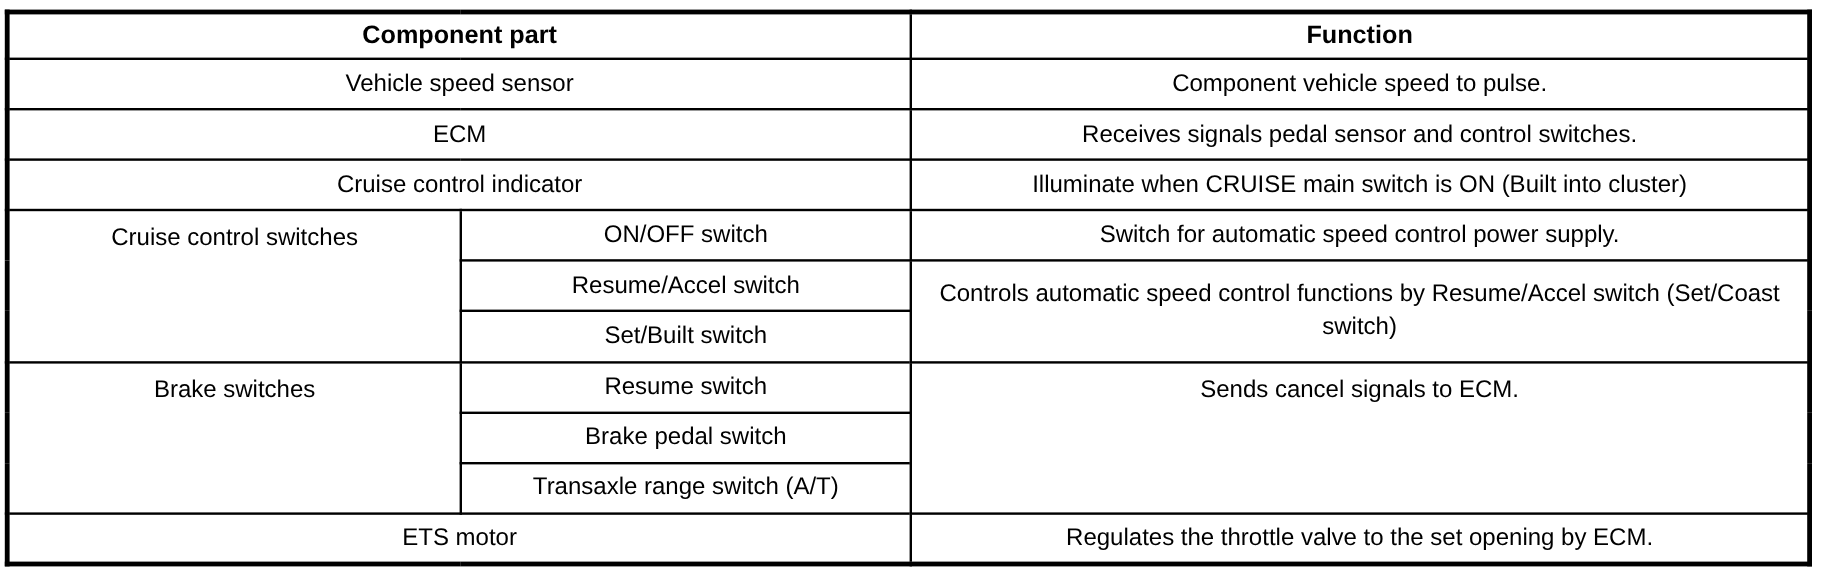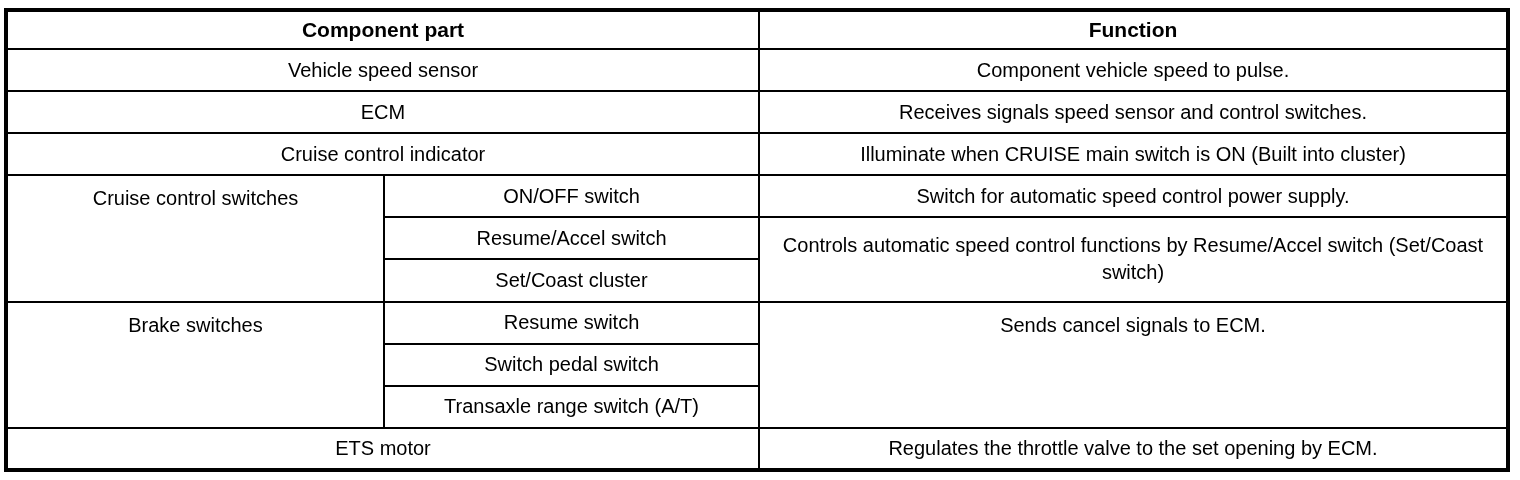--- a/index.html
+++ b/index.html
@@ -56,45 +56,45 @@
       <tr>
     <th colspan="2">Component part</th>
     <th>Function</th>
   </tr>
   <tr class="body-row">
     <td colspan="2">Vehicle speed sensor</td>
     <td>Component vehicle speed to pulse.</td>
   </tr>
   <tr class="body-row">
     <td colspan="2">ECM</td>
-    <td>Receives signals speed sensor and control switches.</td>
+    <td>Receives signals pedal sensor and control switches.</td>
   </tr>
   <tr class="body-row">
     <td colspan="2">Cruise control indicator</td>
     <td>Illuminate when CRUISE main switch is ON (Built into cluster)</td>
   </tr>
   <tr class="body-row">
     <td rowspan="3" class="span-top">Cruise control switches</td>
     <td>ON/OFF switch</td>
     <td>Switch for automatic speed control power supply.</td>
   </tr>
   <tr class="body-row">
     <td>Resume/Accel switch</td>
     <td rowspan="2">Controls automatic speed control functions by Resume/Accel switch (Set/Coast switch)</td>
   </tr>
   <tr class="body-row">
-    <td>Set/Coast cluster</td>
+    <td>Set/Built switch</td>
   </tr>
   <tr class="body-row">
     <td rowspan="3" class="span-top">Brake switches</td>
     <td>Resume switch</td>
     <td rowspan="3" class="span-top">Sends cancel signals to ECM.</td>
   </tr>
   <tr class="body-row">
-    <td>Switch pedal switch</td>
+    <td>Brake pedal switch</td>
   </tr>
   <tr class="body-row">
     <td>Transaxle range switch (A/T)</td>
   </tr>
   <tr class="body-row">
     <td colspan="2">ETS motor</td>
     <td>Regulates the throttle valve to the set opening by ECM.</td>
   </tr>
 </tbody>
   </table>

